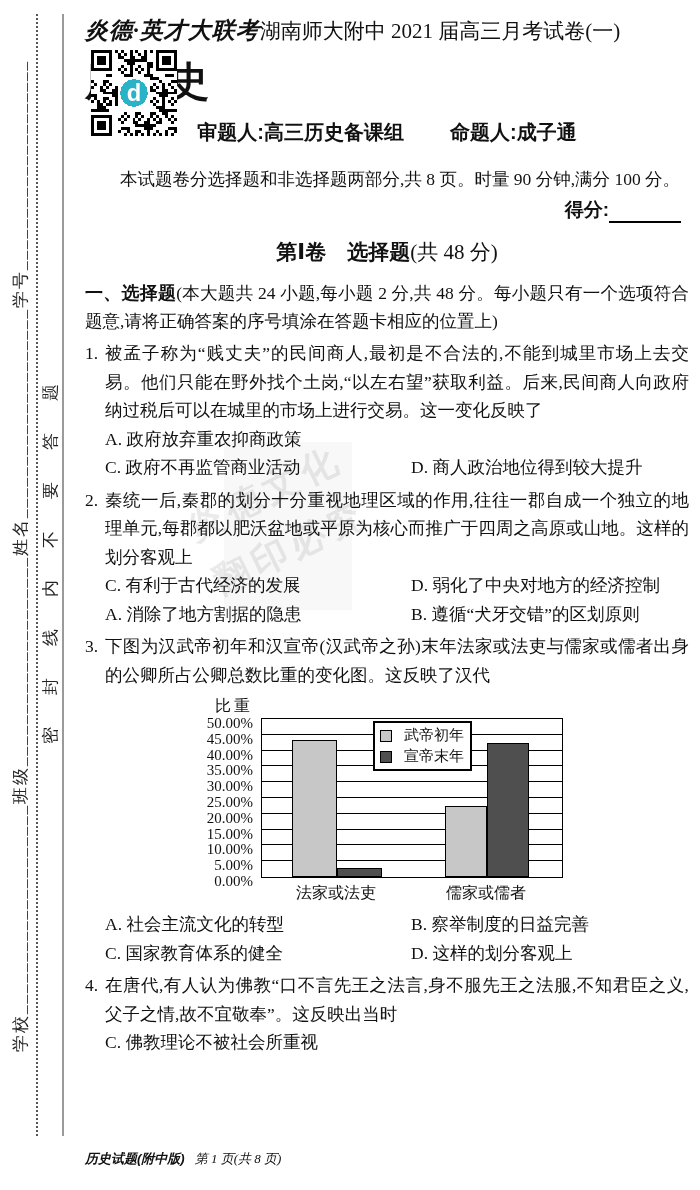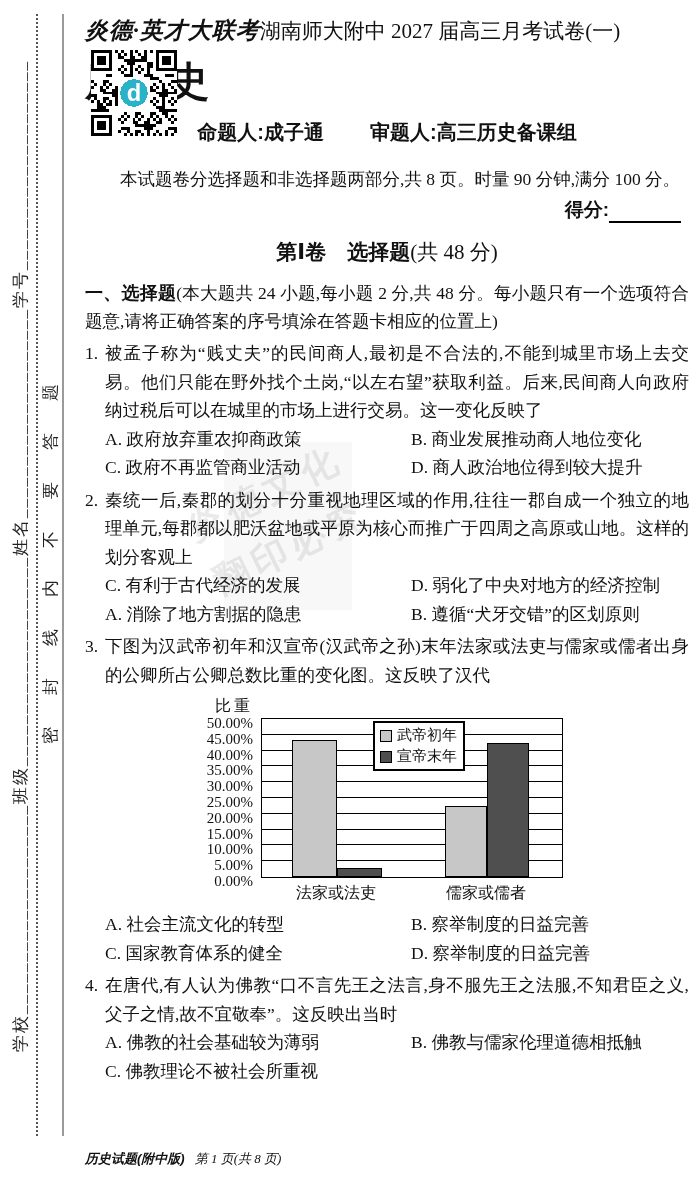--- a/index.html
+++ b/index.html
@@ -67,21 +67,21 @@
   .chart{position:relative;width:390px;height:214px;margin:3px 0 4px 96px;font-size:15px;}
   .chart .ylabel{position:absolute;left:34px;top:0;font-size:16px;letter-spacing:3px;}
   .chart .plot{position:absolute;left:80px;top:26px;width:300px;height:158px;
     border:1px solid #000;background:#fff;}
   .chart .gridline{position:absolute;left:0;width:100%;height:0;border-top:1px solid #000;}
   .chart .ytick{position:absolute;left:0;text-align:right;}
   .chart .bar{position:absolute;bottom:0;border:1px solid #000;box-sizing:border-box;}
   .chart .cat-label{position:absolute;text-align:center;font-size:16px;}
   .chart .legend{position:absolute;left:192px;top:29px;background:#fff;border:2px solid #000;
     padding:2px 6px 2px 5px;}
-  .chart .legend-row{display:flex;align-items:center;gap:5px;line-height:21px;}
+  .chart .legend-row{display:flex;align-items:center;gap:12px;line-height:21px;}
   .chart .legend-swatch{width:12px;height:12px;border:1px solid #000;box-sizing:border-box;flex:none;}
 
   .footer{position:absolute;left:85px;top:1150px;width:604px;font-size:13px;font-style:italic;}
   .footer .doc{font-weight:bold;}
   .footer .pg{margin-left:10px;}
 </style>
 </head>
 <body>
 
 <div class="vline-dotted"></div>
@@ -90,21 +90,21 @@
 <div class="seal-text">密封线内不要答题</div>
 
 <div class="watermark">
   <div class="wm-inner">
     <div>炎德文化</div>
     <div>翻印必究</div>
   </div>
 </div>
 
 <div class="content">
-  <div class="header-line"><span class="brand">炎德·英才大联考</span><span>湖南师大附中 2027 届高三月考试卷(一)</span></div>
+  <div class="header-line"><span class="brand">炎德·英才大联考</span><span>湖南师大附中 2021 届高三月考试卷(一)</span></div>
 
   <div class="qr-wrap">
     <svg id="qr-svg" width="86" height="86" viewBox="0 0 29 29" shape-rendering="crispEdges">
         <rect x="0" y="0" width="29" height="29" fill="#fff"></rect>
         <rect x="0" y="10" width="1" height="1" fill="#000"></rect>
         <rect x="0" y="12" width="1" height="1" fill="#000"></rect>
         <rect x="0" y="15" width="1" height="1" fill="#000"></rect>
         <rect x="0" y="17" width="1" height="1" fill="#000"></rect>
         <rect x="0" y="20" width="1" height="1" fill="#000"></rect>
         <rect x="1" y="11" width="1" height="1" fill="#000"></rect>
@@ -328,40 +328,39 @@
         <rect x="2" y="24" width="3" height="3" fill="#000"></rect>
         <rect x="9.5" y="9.5" width="10" height="10" fill="#fff" rx="2"></rect>
         <circle cx="14.5" cy="14.5" r="4.6" fill="#29b2c8"></circle>
         <text x="14.5" y="17.2" text-anchor="middle" font-size="8" font-weight="bold" font-family="&quot;Liberation Sans&quot;,sans-serif" fill="#fff">d</text>
       </svg>
   </div>
 
   <div class="paper-title">历　史</div>
 
   <div class="authors sans">
+    <span>审题人:高三历史备课组</span>
     <span>命题人:成子通</span>
-    <span>审题人:高三历史备课组</span>
   </div>
 
   <div class="intro">本试题卷分选择题和非选择题两部分,共 8 页。时量 90 分钟,满分 100 分。</div>
 
   <div class="score-line sans"><span>得分:</span><span class="score-blank"></span></div>
 
   <div class="section-title"><span class="pt sans">第Ⅰ卷　选择题</span><span class="ps">(共 48 分)</span></div>
 
   <div class="instructions"><span class="lead sans">一、选择题</span><span>(本大题共 24 小题,每小题 2 分,共 48 分。每小题只有一个选项符合题意,请将正确答案的序号填涂在答题卡相应的位置上)</span></div>
 
   <div class="question">
     <div class="q-stem">
       <span class="q-num">1.</span>
       <span class="q-body">被孟子称为“贱丈夫”的民间商人,最初是不合法的,不能到城里市场上去交易。他们只能在野外找个土岗,“以左右望”获取利益。后来,民间商人向政府纳过税后可以在城里的市场上进行交易。这一变化反映了</span>
     </div>
     <div class="opt-row">
       <span class="opt-left">A. 政府放弃重农抑商政策</span>
-      <span class="opt-right">B. 商业发展推动商人地位变化</span>
     </div>
     <div class="opt-row">
       <span class="opt-left">C. 政府不再监管商业活动</span>
       <span class="opt-right">D. 商人政治地位得到较大提升</span>
     </div>
   </div>
 
   <div class="question">
     <div class="q-stem">
       <span class="q-num">2.</span>
@@ -422,32 +421,28 @@
             <div class="legend-label">宣帝末年</div>
           </div>
         </div>
       </div>
     <div class="opt-row">
       <span class="opt-left">A. 社会主流文化的转型</span>
       <span class="opt-right">B. 察举制度的日益完善</span>
     </div>
     <div class="opt-row">
       <span class="opt-left">C. 国家教育体系的健全</span>
-      <span class="opt-right">D. 察举制度的日益完善</span>
+      <span class="opt-right">D. 这样的划分客观上</span>
     </div>
   </div>
 
   <div class="question">
     <div class="q-stem">
       <span class="q-num">4.</span>
       <span class="q-body">在唐代,有人认为佛教“口不言先王之法言,身不服先王之法服,不知君臣之义,父子之情,故不宜敬奉”。这反映出当时</span>
     </div>
     <div class="opt-row">
-      <span class="opt-left">A. 佛教的社会基础较为薄弱</span>
-      <span class="opt-right">B. 佛教与儒家伦理道德相抵触</span>
-    </div>
-    <div class="opt-row">
       <span class="opt-left">C. 佛教理论不被社会所重视</span>
     </div>
   </div>
 </div>
 
 <div class="footer"><span class="doc sans">历史试题(附中版)</span><span class="pg">第 1 页(共 8 页)</span></div>
 
 </body></html>

